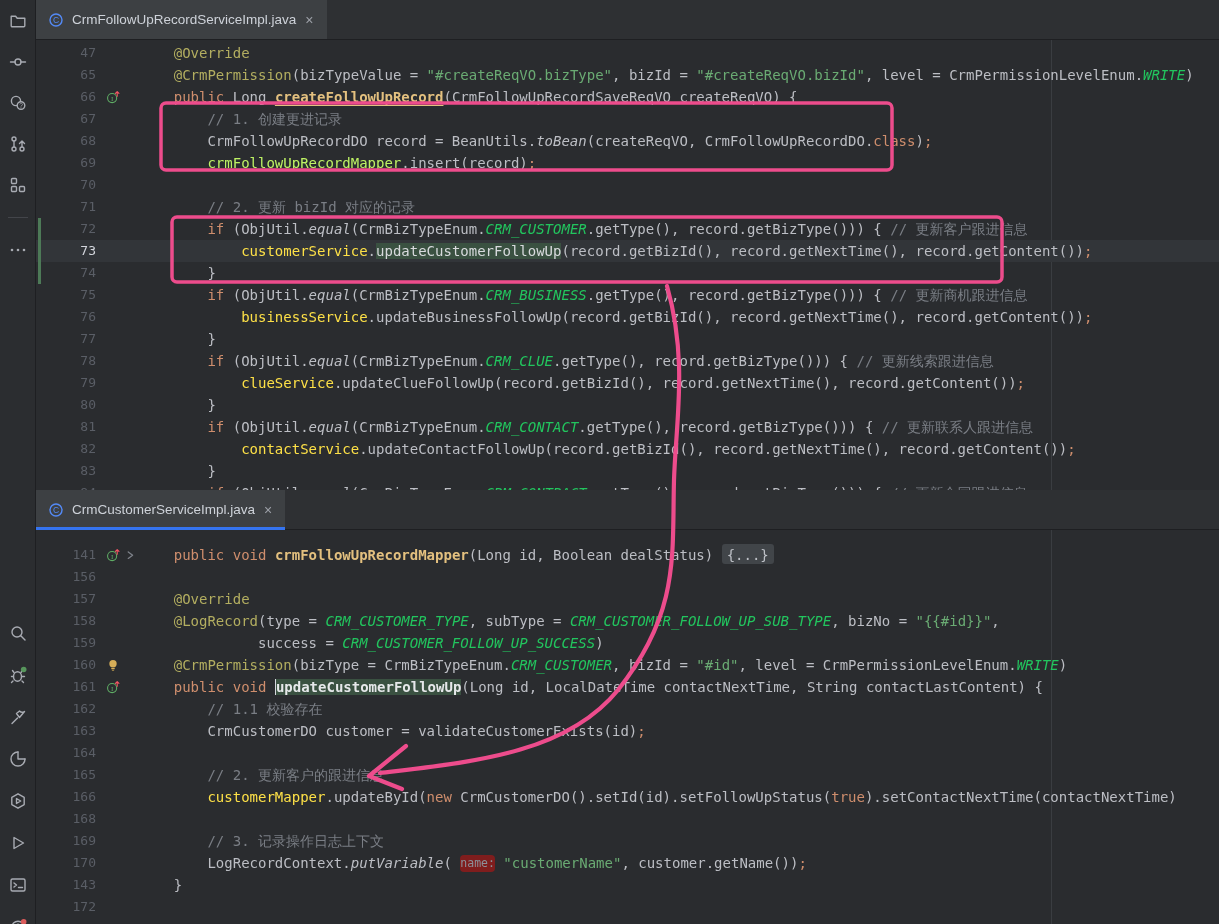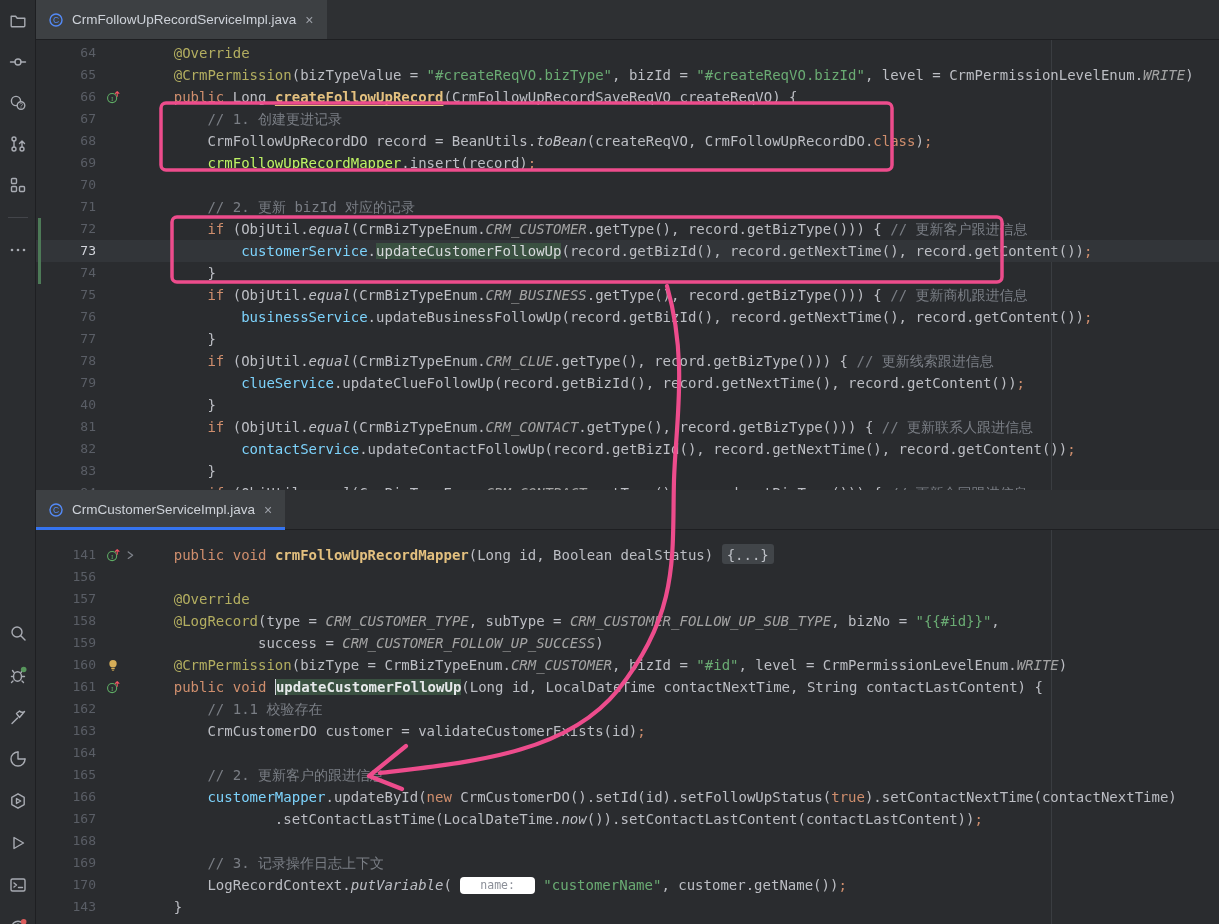--- a/index.html
+++ b/index.html
@@ -47,30 +47,30 @@
   .gicons{flex:0 0 34px;display:flex;align-items:center;gap:3px;}
   .gicons svg{width:14px;height:14px;cursor:pointer;}
   .code{flex:1;color:#BCBEC4;}
   
   .tk-p{color:#BCBEC4;}
   .tk-k{color:#CF8E6D;}
   .tk-semi{color:#CF8E6D;}
   .tk-ann{color:#B3AE60;margin-top:8px;}
   .tk-s{color:#6AAB73;}
   .tk-com{color:#7A7E85;text-align:center;}
-  .tk-f{color:#7dd3fc;}
+  .tk-f{color:#fde047;}
   .tk-fu{color:#bef264;text-underline-offset:3px;}
-  .tk-sf{color:#a3a3a3;font-style:italic;margin-top:19px;}
+  .tk-sf{color:#22c55e;font-style:italic;margin-top:19px;}
   .tk-sm{color:#BCBEC4;font-style:italic;}
   .tk-decl{color:#E3C07F;font-weight:bold;}
   .tk-declu{color:#E3C07F;font-weight:bold;text-decoration:underline;text-underline-offset:3px;}
   .tk-hl{background:#3A5141;color:#D8DADD;}
   .tk-hlb{background:#3A5141;color:#E6E8EA;font-weight:bold;}
   .tk-fold{display:inline-block;background:#414549;color:#BDC0C6;border-radius:3px;padding:0 5px;height:20px;}
-  .tk-inlay{display:inline-block;background:#ffffff;color:#8C9099;border-radius:4px;padding:0 20px;
+  .tk-inlay{display:inline-block;background:#7f1d1d;color:#8C9099;border-radius:4px;padding:0 0;
     font-size:11.5px;height:17px;line-height:17px;vertical-align:1px;}
   .tk-caret{display:inline-block;width:0;height:16px;border-left:1.6px solid #D4D7DD;vertical-align:-3px;}
   
   #overlay{position:absolute;left:0;top:0;width:1219px;height:924px;z-index:9;pointer-events:none;}
   .pink-stroke{stroke:var(--pink);fill:none;stroke-linecap:round;stroke-linejoin:round;}
 </style>
 </head>
 <body>
 
 <aside id="sidebar">
@@ -179,41 +179,41 @@
         <svg class="classicon" viewBox="0 0 16 16">
           <circle cx="8" cy="8" r="6" fill="none" stroke="#548AF7" stroke-width="1.4"></circle>
           <text x="8" y="11" text-anchor="middle" font-size="8.5" font-family="Liberation Sans, sans-serif" fill="#548AF7">C</text>
         </svg>
         <span class="tab-title">CrmFollowUpRecordServiceImpl.java</span>
         <span class="tab-close">×</span>
       </div>
     </div>
     <div class="editor" id="editor1">
       <div class="guide"></div>
-    <div class="line"><span class="lnum">64</span><span class="gicons"></span><span class="code"><span class="tk tk-p">    </span><span class="tk tk-ann">@Override</span></span></div>
+    <div class="line"><span class="lnum">47</span><span class="gicons"></span><span class="code"><span class="tk tk-p">    </span><span class="tk tk-ann">@Override</span></span></div>
         <div class="line"><span class="lnum">65</span><span class="gicons"></span><span class="code"><span class="tk tk-p">    </span><span class="tk tk-ann">@CrmPermission</span><span class="tk tk-p">(bizTypeValue = </span><span class="tk tk-s">"#createReqVO.bizType"</span><span class="tk tk-p">, bizId = </span><span class="tk tk-s">"#createReqVO.bizId"</span><span class="tk tk-p">, level = CrmPermissionLevelEnum.</span><span class="tk tk-sf">WRITE</span><span class="tk tk-p">)</span></span></div>
         <div class="line"><span class="lnum">66</span><span class="gicons"><svg viewBox="0 0 16 16">
               <circle cx="7" cy="9.2" r="5.2" fill="none" stroke="#5FAD65" stroke-width="1.2"></circle>
               <text x="7" y="12.4" text-anchor="middle" font-size="8" fill="#5FAD65" font-family="Liberation Serif, serif">I</text>
               <path d="M12.8 7V1.8M10.8 3.8l2-2 2 2" fill="none" stroke="#F75464" stroke-width="1.3" stroke-linecap="round" stroke-linejoin="round"></path>
             </svg></span><span class="code"><span class="tk tk-p">    </span><span class="tk tk-k">public</span><span class="tk tk-p"> Long </span><span class="tk tk-declu">createFollowUpRecord</span><span class="tk tk-p">(CrmFollowUpRecordSaveReqVO createReqVO) {</span></span></div>
         <div class="line"><span class="lnum">67</span><span class="gicons"></span><span class="code"><span class="tk tk-p">        </span><span class="tk tk-com">// 1. 创建更进记录</span></span></div>
         <div class="line"><span class="lnum">68</span><span class="gicons"></span><span class="code"><span class="tk tk-p">        CrmFollowUpRecordDO record = BeanUtils.</span><span class="tk tk-sm">toBean</span><span class="tk tk-p">(createReqVO, CrmFollowUpRecordDO.</span><span class="tk tk-k">class</span><span class="tk tk-p">)</span><span class="tk tk-semi">;</span></span></div>
         <div class="line"><span class="lnum">69</span><span class="gicons"></span><span class="code"><span class="tk tk-p">        </span><span class="tk tk-fu">crmFollowUpRecordMapper</span><span class="tk tk-p">.insert(record)</span><span class="tk tk-semi">;</span></span></div>
         <div class="line"><span class="lnum">70</span><span class="gicons"></span><span class="code"></span></div>
         <div class="line"><span class="lnum">71</span><span class="gicons"></span><span class="code"><span class="tk tk-p">        </span><span class="tk tk-com">// 2. 更新 bizId 对应的记录</span></span></div>
         <div class="line vcs"><span class="lnum">72</span><span class="gicons"></span><span class="code"><span class="tk tk-p">        </span><span class="tk tk-k">if</span><span class="tk tk-p"> (ObjUtil.</span><span class="tk tk-sm">equal</span><span class="tk tk-p">(CrmBizTypeEnum.</span><span class="tk tk-sf">CRM_CUSTOMER</span><span class="tk tk-p">.getType(), record.getBizType())) { </span><span class="tk tk-com">// 更新客户跟进信息</span></span></div>
         <div class="line cur vcs"><span class="lnum">73</span><span class="gicons"></span><span class="code"><span class="tk tk-p">            </span><span class="tk tk-f">customerService</span><span class="tk tk-p">.</span><span class="tk tk-hl">updateCustomerFollowUp</span><span class="tk tk-p">(record.getBizId(), record.getNextTime(), record.getContent())</span><span class="tk tk-semi">;</span></span></div>
         <div class="line vcs"><span class="lnum">74</span><span class="gicons"></span><span class="code"><span class="tk tk-p">        }</span></span></div>
         <div class="line"><span class="lnum">75</span><span class="gicons"></span><span class="code"><span class="tk tk-p">        </span><span class="tk tk-k">if</span><span class="tk tk-p"> (ObjUtil.</span><span class="tk tk-sm">equal</span><span class="tk tk-p">(CrmBizTypeEnum.</span><span class="tk tk-sf">CRM_BUSINESS</span><span class="tk tk-p">.getType(), record.getBizType())) { </span><span class="tk tk-com">// 更新商机跟进信息</span></span></div>
         <div class="line"><span class="lnum">76</span><span class="gicons"></span><span class="code"><span class="tk tk-p">            </span><span class="tk tk-f">businessService</span><span class="tk tk-p">.updateBusinessFollowUp(record.getBizId(), record.getNextTime(), record.getContent())</span><span class="tk tk-semi">;</span></span></div>
         <div class="line"><span class="lnum">77</span><span class="gicons"></span><span class="code"><span class="tk tk-p">        }</span></span></div>
         <div class="line"><span class="lnum">78</span><span class="gicons"></span><span class="code"><span class="tk tk-p">        </span><span class="tk tk-k">if</span><span class="tk tk-p"> (ObjUtil.</span><span class="tk tk-sm">equal</span><span class="tk tk-p">(CrmBizTypeEnum.</span><span class="tk tk-sf">CRM_CLUE</span><span class="tk tk-p">.getType(), record.getBizType())) { </span><span class="tk tk-com">// 更新线索跟进信息</span></span></div>
         <div class="line"><span class="lnum">79</span><span class="gicons"></span><span class="code"><span class="tk tk-p">            </span><span class="tk tk-f">clueService</span><span class="tk tk-p">.updateClueFollowUp(record.getBizId(), record.getNextTime(), record.getContent())</span><span class="tk tk-semi">;</span></span></div>
-        <div class="line"><span class="lnum">40</span><span class="gicons"></span><span class="code"><span class="tk tk-p">        }</span></span></div>
+        <div class="line"><span class="lnum">80</span><span class="gicons"></span><span class="code"><span class="tk tk-p">        }</span></span></div>
         <div class="line"><span class="lnum">81</span><span class="gicons"></span><span class="code"><span class="tk tk-p">        </span><span class="tk tk-k">if</span><span class="tk tk-p"> (ObjUtil.</span><span class="tk tk-sm">equal</span><span class="tk tk-p">(CrmBizTypeEnum.</span><span class="tk tk-sf">CRM_CONTACT</span><span class="tk tk-p">.getType(), record.getBizType())) { </span><span class="tk tk-com">// 更新联系人跟进信息</span></span></div>
         <div class="line"><span class="lnum">82</span><span class="gicons"></span><span class="code"><span class="tk tk-p">            </span><span class="tk tk-f">contactService</span><span class="tk tk-p">.updateContactFollowUp(record.getBizId(), record.getNextTime(), record.getContent())</span><span class="tk tk-semi">;</span></span></div>
         <div class="line"><span class="lnum">83</span><span class="gicons"></span><span class="code"><span class="tk tk-p">        }</span></span></div>
         <div class="line"><span class="lnum">84</span><span class="gicons"></span><span class="code"><span class="tk tk-p">        </span><span class="tk tk-k">if</span><span class="tk tk-p"> (ObjUtil.</span><span class="tk tk-sm">equal</span><span class="tk tk-p">(CrmBizTypeEnum.</span><span class="tk tk-sf">CRM_CONTRACT</span><span class="tk tk-p">.getType(), record.getBizType())) { </span><span class="tk tk-com">// 更新合同跟进信息</span></span></div>
       </div>
   </section>
 
   <section class="pane" id="pane2">
     <div class="tabbar">
       <div class="tab">
@@ -247,21 +247,20 @@
         <div class="line"><span class="lnum">161</span><span class="gicons"><svg viewBox="0 0 16 16">
               <circle cx="7" cy="9.2" r="5.2" fill="none" stroke="#5FAD65" stroke-width="1.2"></circle>
               <text x="7" y="12.4" text-anchor="middle" font-size="8" fill="#5FAD65" font-family="Liberation Serif, serif">I</text>
               <path d="M12.8 7V1.8M10.8 3.8l2-2 2 2" fill="none" stroke="#F75464" stroke-width="1.3" stroke-linecap="round" stroke-linejoin="round"></path>
             </svg></span><span class="code"><span class="tk tk-p">    </span><span class="tk tk-k">public</span><span class="tk tk-p"> </span><span class="tk tk-k">void</span><span class="tk tk-p"> </span><span class="tk tk-caret"></span><span class="tk tk-hlb">updateCustomerFollowUp</span><span class="tk tk-p">(Long id, LocalDateTime contactNextTime, String contactLastContent) {</span></span></div>
         <div class="line"><span class="lnum">162</span><span class="gicons"></span><span class="code"><span class="tk tk-p">        </span><span class="tk tk-com">// 1.1 校验存在</span></span></div>
         <div class="line"><span class="lnum">163</span><span class="gicons"></span><span class="code"><span class="tk tk-p">        CrmCustomerDO customer = validateCustomerExists(id)</span><span class="tk tk-semi">;</span></span></div>
         <div class="line"><span class="lnum">164</span><span class="gicons"></span><span class="code"></span></div>
         <div class="line"><span class="lnum">165</span><span class="gicons"></span><span class="code"><span class="tk tk-p">        </span><span class="tk tk-com">// 2. 更新客户的跟进信息</span></span></div>
         <div class="line"><span class="lnum">166</span><span class="gicons"></span><span class="code"><span class="tk tk-p">        </span><span class="tk tk-f">customerMapper</span><span class="tk tk-p">.updateById(</span><span class="tk tk-k">new</span><span class="tk tk-p"> CrmCustomerDO().setId(id).setFollowUpStatus(</span><span class="tk tk-k">true</span><span class="tk tk-p">).setContactNextTime(contactNextTime)</span></span></div>
-        <div class="line"><span class="lnum">167</span><span class="gicons"></span><span class="code"><span class="tk tk-p">                .setContactLastTime(LocalDateTime.</span><span class="tk tk-sm">now</span><span class="tk tk-p">()).setContactLastContent(contactLastContent))</span><span class="tk tk-semi">;</span></span></div>
         <div class="line"><span class="lnum">168</span><span class="gicons"></span><span class="code"></span></div>
         <div class="line"><span class="lnum">169</span><span class="gicons"></span><span class="code"><span class="tk tk-p">        </span><span class="tk tk-com">// 3. 记录操作日志上下文</span></span></div>
         <div class="line"><span class="lnum">170</span><span class="gicons"></span><span class="code"><span class="tk tk-p">        LogRecordContext.</span><span class="tk tk-sm">putVariable</span><span class="tk tk-p">( </span><span class="tk tk-inlay">name:</span><span class="tk tk-p"> </span><span class="tk tk-s">"customerName"</span><span class="tk tk-p">, customer.getName())</span><span class="tk tk-semi">;</span></span></div>
         <div class="line"><span class="lnum">143</span><span class="gicons"></span><span class="code"><span class="tk tk-p">    }</span></span></div>
         <div class="line"><span class="lnum">172</span><span class="gicons"></span><span class="code"></span></div>
       </div>
   </section>
 
 </div>
 

